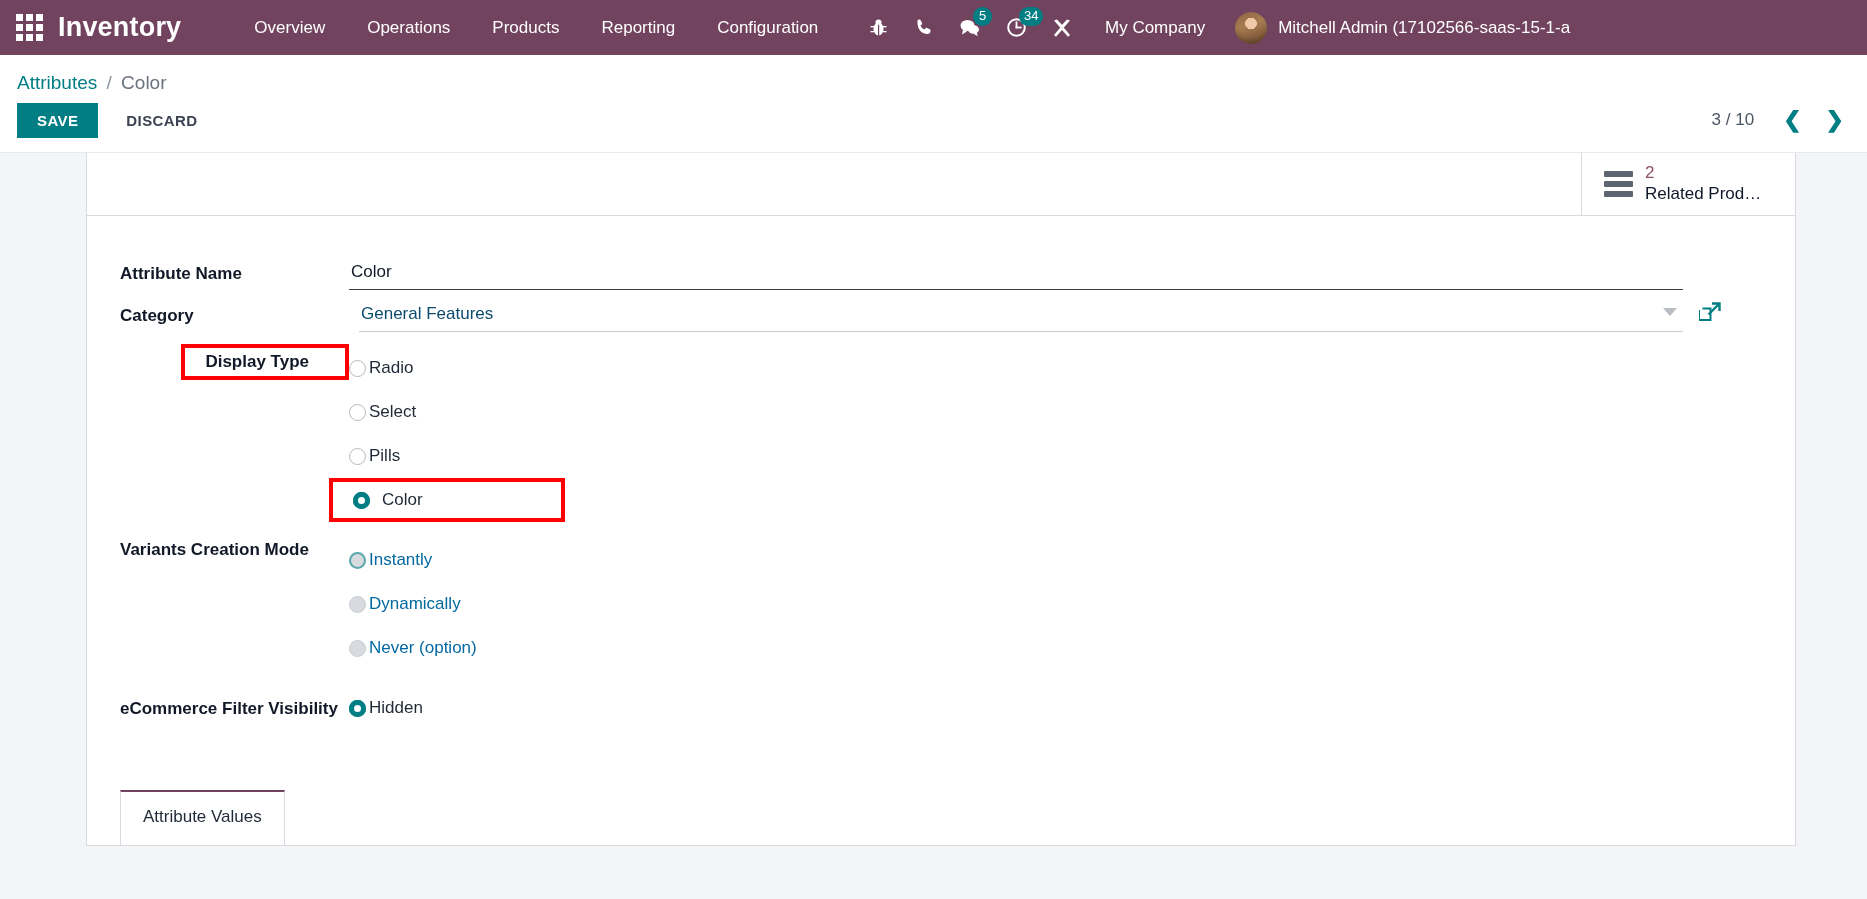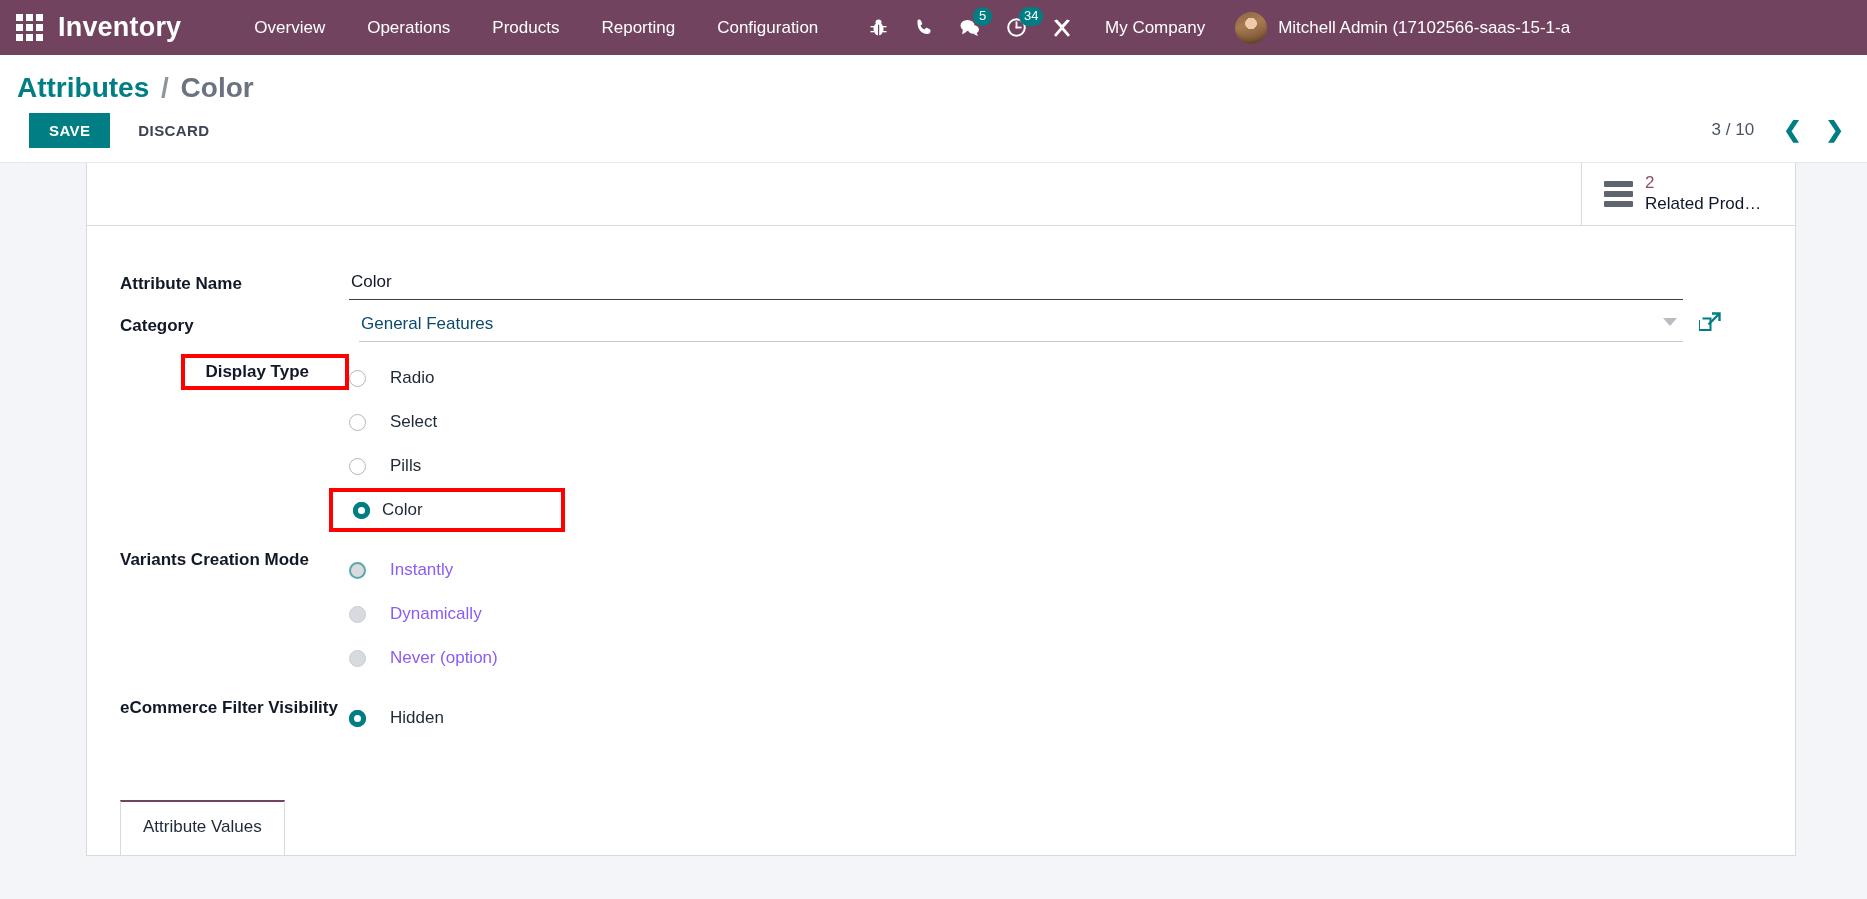--- a/index.html
+++ b/index.html
@@ -98,36 +98,34 @@
   }
   .user-name { font-size: 17px; }
 
   
   .control-panel {
     background: #ffffff;
     border-bottom: 1px solid #e7e9ed;
     padding: 0 0 12px 0;
   }
   .breadcrumb {
-    font-size: 28px;
+    font-size: 19px;
     padding: 17px 16px 6px 17px;
     color: #5c6370;
-    font-weight: bold;
   }
   .breadcrumb .crumb-link { color: #017e84; cursor: pointer; }
   .breadcrumb .sep { color: #8d95a0; margin: 0 4px; }
   .breadcrumb .crumb-current { color: #6b7280; }
 
   .cp-row {
     display: flex;
     align-items: center;
     padding-left: 17px;
     position: relative;
     height: 40px;
-    margin-left: 12px;
   }
   .btn-save {
     background: #017e84;
     color: #ffffff;
     font-size: 15px;
     font-weight: 700;
     letter-spacing: .4px;
     border: none;
     padding: 9px 20px;
     cursor: pointer;
@@ -255,21 +253,21 @@
   .ext-link {
     position: absolute;
     right: -40px; top: -2px;
     cursor: pointer;
   }
 
   .radio-list { padding-top: 2px; }
   .radio-opt {
     display: flex;
     align-items: center;
-    gap: 24px;
+    gap: 3px;
     height: 44px;
     cursor: pointer;
   }
   .radio-opt.disabled { cursor: default; }
   .rb {
     width: 17px; height: 17px;
     border-radius: 50%;
     border: 1.6px solid #b4b8be;
     background: #ffffff;
     flex: 0 0 auto;
@@ -286,21 +284,21 @@
     inset: -5px;
     border: 3.2px solid #017e84;
     border-radius: 50%;
   }
   .rb.dis { border-color: #c9ccd1; background: #d7dade; }
   .rb.dis-checked {
     border: 2px solid #5aa7ac;
     background: #d7dade;
   }
   .radio-lbl { font-size: 17px; color: #1f2937; }
-  .radio-opt.disabled .radio-lbl { color: #8b5cf6; }
+  .radio-opt.disabled .radio-lbl { color: #0369a1; }
 
   .boxed-radio {
     border: 4px solid #ff0000;
     padding: 3px 16px 3px 20px;
     margin-left: -20px;
     width: 236px;
     height: 44px;
     display: flex;
     align-items: center;
     gap: 12px;
@@ -499,21 +497,21 @@
               <span class="radio-lbl">Dynamically</span>
             </div>
             <div class="radio-opt disabled">
               <span class="rb dis"></span>
               <span class="radio-lbl">Never (option)</span>
             </div>
           </div>
         </div>
       </div>
 
-      <div class="f-row" style="margin-top:14px;">
+      <div class="f-row" style="margin-top:14px;align-items:center;">
         <div class="f-label">eCommerce Filter Visibility</div>
         <div class="f-value">
           <div class="radio-list">
             <div class="radio-opt">
               <span class="rb checked"></span>
               <span class="radio-lbl">Hidden</span>
             </div>
           </div>
         </div>
       </div>

